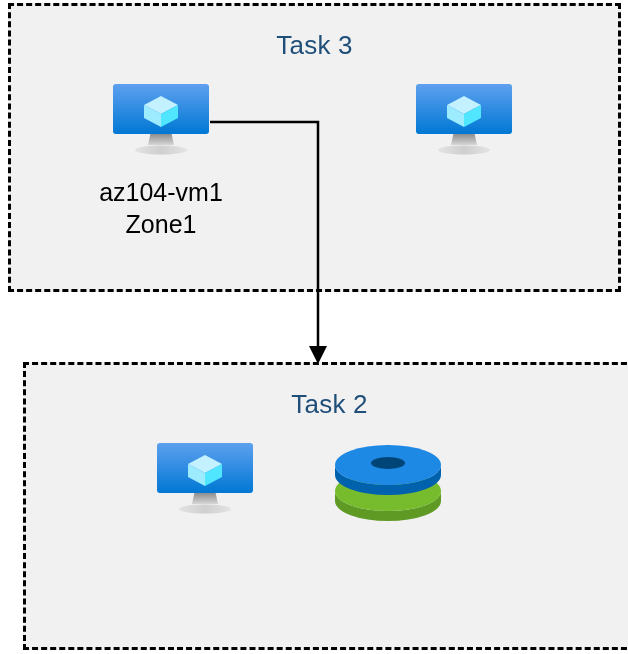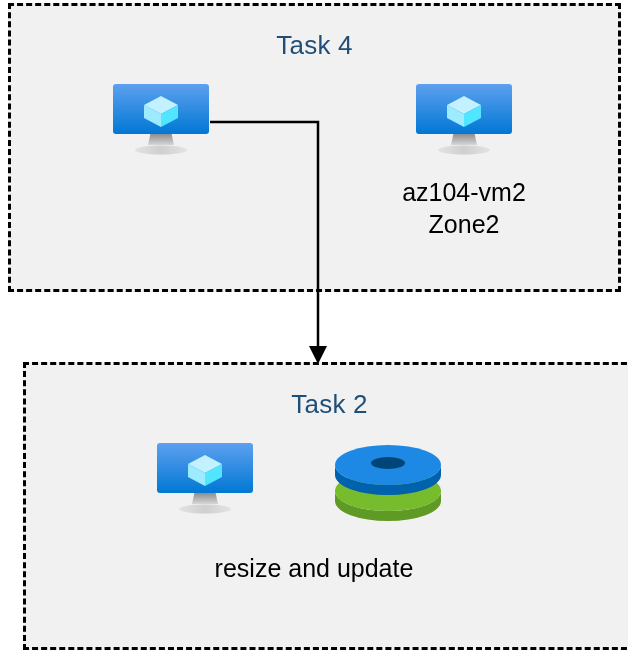--- a/index.html
+++ b/index.html
@@ -116,21 +116,21 @@
     height: 654px;
     pointer-events: none;
   }
 </style>
 </head>
 <body>
 
 <div class="canvas">
 
   <div id="task1-box" class="task-box">
-    <div id="task1-title" class="task-title">Task 4</div>
+    <div id="task1-title" class="task-title">Task 3</div>
   </div>
 
   <div id="vm1-icon" class="vm-icon">
     <svg viewBox="0 0 100 76" xmlns="http://www.w3.org/2000/svg">
       <defs>
         <linearGradient id="scr1" x1="0" y1="0" x2="0" y2="1">
           <stop offset="0%" stop-color="#5EA0EF"></stop>
           <stop offset="100%" stop-color="#0078D4"></stop>
         </linearGradient>
         <linearGradient id="std1" x1="0" y1="0" x2="0" y2="1">
@@ -172,22 +172,22 @@
       </defs>
       <path d="M40 49 h20 l3 14 h-26 z" fill="url(#std2)"></path>
       <ellipse cx="50" cy="68" rx="26" ry="4.5" fill="url(#base2)"></ellipse>
       <rect x="2" y="2" width="96" height="50" rx="3" ry="3" fill="url(#scr2)"></rect>
       <polygon points="50,14 67,23 50,32 33,23" fill="#C3F1FF"></polygon>
       <polygon points="33,23 50,32 50,45 33,36" fill="#9CEBFF"></polygon>
       <polygon points="67,23 67,36 50,45 50,32" fill="#50E6FF"></polygon>
     </svg>
   </div>
 
-  <div id="vm2-label" class="node-label">az104-vm2
-Zone2</div>
+  <div id="vm1-label" class="node-label">az104-vm1
+Zone1</div>
 
   <svg id="connector" viewBox="0 0 628 654" xmlns="http://www.w3.org/2000/svg">
     <path d="M210 122 H318 V352" stroke="#000000" stroke-width="2.5" fill="none"></path>
     <polygon points="318,364 309,346 327,346" fill="#000000"></polygon>
   </svg>
 
   <div id="task2-box" class="task-box">
     <div id="task2-title" class="task-title">Task 2</div>
   </div>
 
@@ -223,15 +223,14 @@
       <path d="M2 48 a53 20 0 0 0 106 0 v10 a53 20 0 0 1 -106 0 z" fill="#5E9A24"></path>
       <ellipse cx="55" cy="48" rx="53" ry="20" fill="#76BC2D"></ellipse>
       <ellipse cx="55" cy="46" rx="17" ry="6" fill="#5E9A24"></ellipse>
 
       <path d="M2 22 a53 20 0 0 0 106 0 v10 a53 20 0 0 1 -106 0 z" fill="#0062AD"></path>
       <ellipse cx="55" cy="22" rx="53" ry="20" fill="#1E88E5"></ellipse>
       <ellipse cx="55" cy="20" rx="17" ry="6" fill="#004578"></ellipse>
     </svg>
   </div>
 
-  <div id="task2-caption" class="node-label">resize and update</div>
 
 </div>
 
 </body></html>

